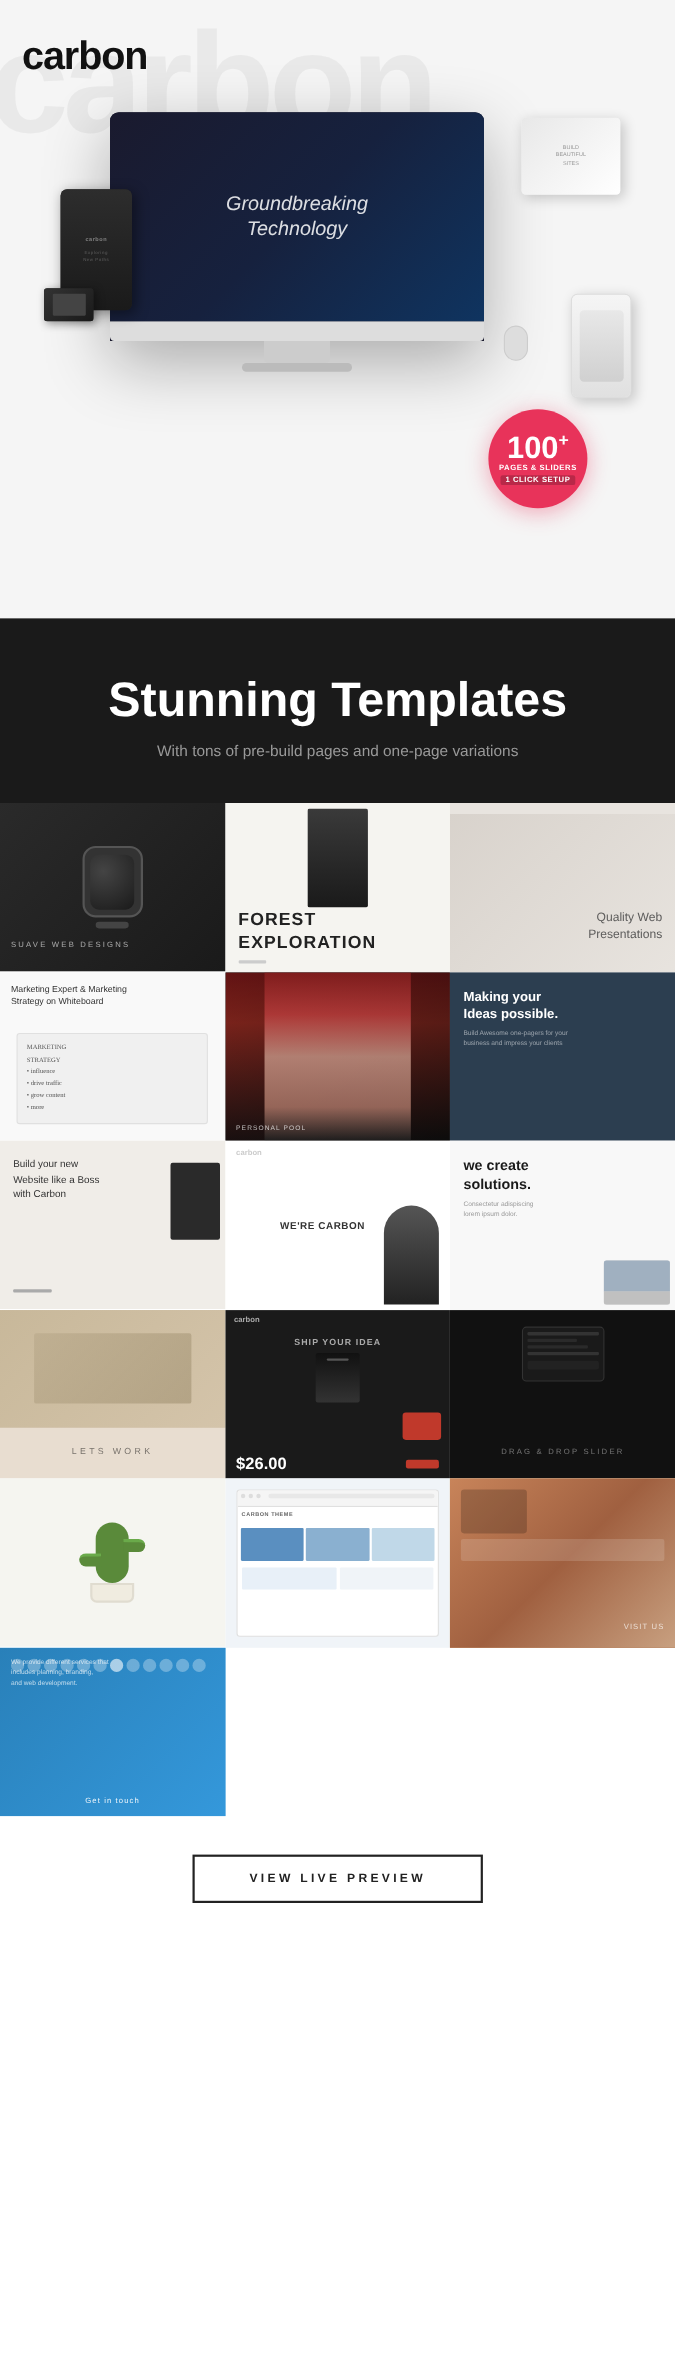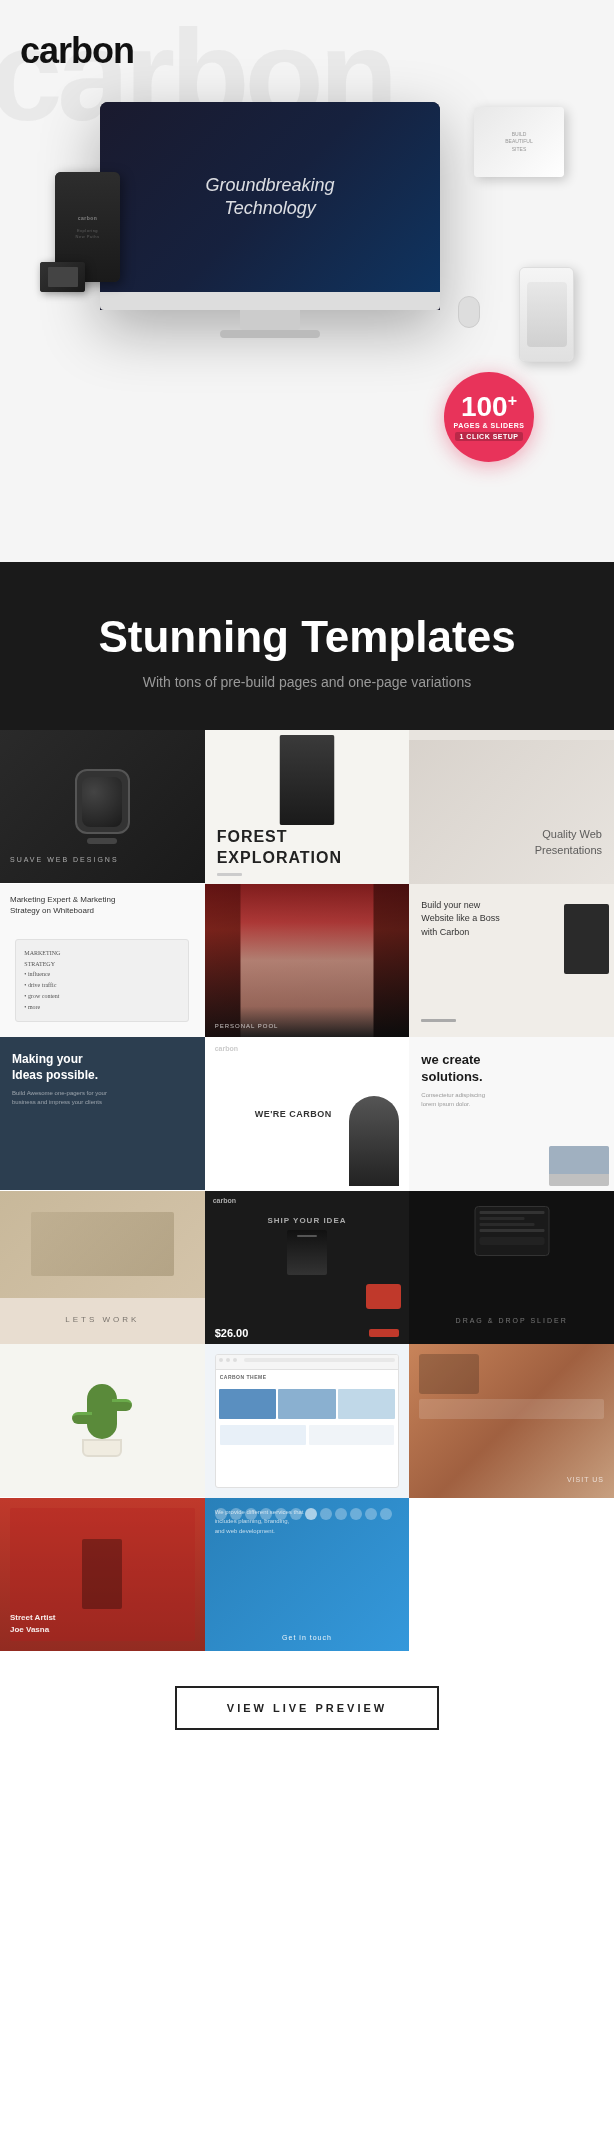--- a/index.html
+++ b/index.html
@@ -742,34 +742,34 @@
 
   <div class="grid-item cell-redhead">
     <div class="grid-item-inner">
       <div class="redhead-hair"></div>
       <div style="position:absolute;inset:0;background:linear-gradient(135deg, rgba(80,0,0,0.2) 0%, rgba(0,0,0,0.5) 100%);"></div>
       <div style="position:absolute;top:0;left:50%;transform:translateX(-50%);width:65%;height:100%;background:linear-gradient(180deg,#8B2020 0%,#c04040 25%,#d0a090 50%,#b88070 80%,#222 100%);opacity:0.75;"></div>
       <div class="redhead-text" style="position:absolute;bottom:8px;right:8px;color:rgba(255,255,255,0.7);font-size:6px;letter-spacing:1px;text-transform:uppercase;">PERSONAL POOL</div>
     </div>
   </div>
 
+  <div class="grid-item cell-making">
+    <div class="grid-item-inner">
+      <div class="making-text">
+        <div class="making-title">Making your<br>Ideas possible.</div>
+        <div class="making-sub">Build Awesome one-pagers for your<br>business and impress your clients</div>
+      </div>
+    </div>
+  </div>
+
   <div class="grid-item cell-boss">
     <div class="grid-item-inner">
       <div class="boss-text" style="font-size:9px;color:#333;line-height:1.5;">Build your new<br>Website like a Boss<br>with Carbon</div>
       <div class="boss-shape"></div>
       <div style="position:absolute;bottom:15px;left:12px;width:35px;height:3px;background:#aaa;border-radius:1px;"></div>
-    </div>
-  </div>
-
-  <div class="grid-item cell-making">
-    <div class="grid-item-inner">
-      <div class="making-text">
-        <div class="making-title">Making your<br>Ideas possible.</div>
-        <div class="making-sub">Build Awesome one-pagers for your<br>business and impress your clients</div>
-      </div>
     </div>
   </div>
 
   <div class="grid-item cell-wecarbon">
     <div class="grid-item-inner">
       <div class="wecarbon-logo">carbon</div>
       <div class="wecarbon-text">WE'RE CARBON</div>
       <div class="wecarbon-person"></div>
     </div>
   </div>
@@ -801,21 +801,21 @@
   <div class="grid-item cell-shipidea">
     <div class="grid-item-inner">
       <div class="ship-logo">carbon</div>
       <div style="position:absolute;top:10px;left:0;right:0;bottom:0;display:flex;flex-direction:column;align-items:center;justify-content:flex-start;padding-top:15px;">
         <div style="font-size:8px;color:#aaa;font-weight:600;letter-spacing:1px;text-transform:uppercase;">Ship Your Idea</div>
         <div style="width:40px;height:45px;background:linear-gradient(180deg,#111,#333);margin-top:5px;border-radius:2px;position:relative;">
           <div style="position:absolute;top:5px;left:50%;transform:translateX(-50%);width:20px;height:2px;background:#555;border-radius:1px;"></div>
         </div>
       </div>
       <div style="position:absolute;bottom:5px;left:10px;right:10px;display:flex;justify-content:space-between;align-items:center;">
-        <div style="color:#fff;font-size:11px;font-weight:700;">$26.00</div>
+        <div style="color:#fff;font-size:15px;font-weight:700;">$26.00</div>
         <div style="width:30px;height:8px;background:#c0392b;border-radius:2px;"></div>
       </div>
       <div style="position:absolute;bottom:35px;right:8px;width:35px;height:25px;background:#c0392b;border-radius:3px;"></div>
     </div>
   </div>
 
   <div class="grid-item cell-dragdrop">
     <div class="grid-item-inner">
       <div style="position:absolute;top:15px;left:50%;transform:translateX(-50%);width:75px;height:50px;background:#1a1a1a;border:1px solid #333;border-radius:4px;display:flex;flex-direction:column;gap:3px;padding:4px;">
         <div style="height:3px;background:#333;border-radius:1px;"></div>
@@ -868,29 +868,20 @@
   <div class="grid-item cell-foodstyle">
     <div class="grid-item-inner">
       <div class="food-bg"></div>
       <div style="position:absolute;inset:0;background:linear-gradient(135deg,#c8845a,#a06040,#c8a080);"></div>
       <div style="position:absolute;top:10px;left:10px;width:60px;height:40px;background:rgba(0,0,0,0.2);border-radius:3px;"></div>
       <div style="position:absolute;top:55px;left:10px;right:10px;height:20px;background:rgba(255,255,255,0.15);border-radius:2px;"></div>
       <div class="food-text">VISIT US</div>
     </div>
   </div>
 
-  <div class="grid-item cell-streetartist">
-    <div class="grid-item-inner">
-      <div style="position:absolute;inset:0;background:linear-gradient(180deg,#c0392b 0%,#922b21 100%);"></div>
-      <div style="position:absolute;top:10px;left:10px;right:10px;bottom:10px;background:rgba(180,30,30,0.3);border-radius:2px;display:flex;align-items:center;justify-content:center;">
-        <div style="width:40px;height:70px;background:rgba(0,0,0,0.3);border-radius:2px;"></div>
-      </div>
-      <div class="street-text">Street Artist<br>Joe Vasna</div>
-    </div>
-  </div>
 
 
   <div class="grid-item cell-getintouch">
     <div class="grid-item-inner">
       <div class="getintouch-bg"></div>
       <div class="getintouch-dots">
         <div class="dot-person"></div>
         <div class="dot-person"></div>
         <div class="dot-person"></div>
         <div class="dot-person"></div>

